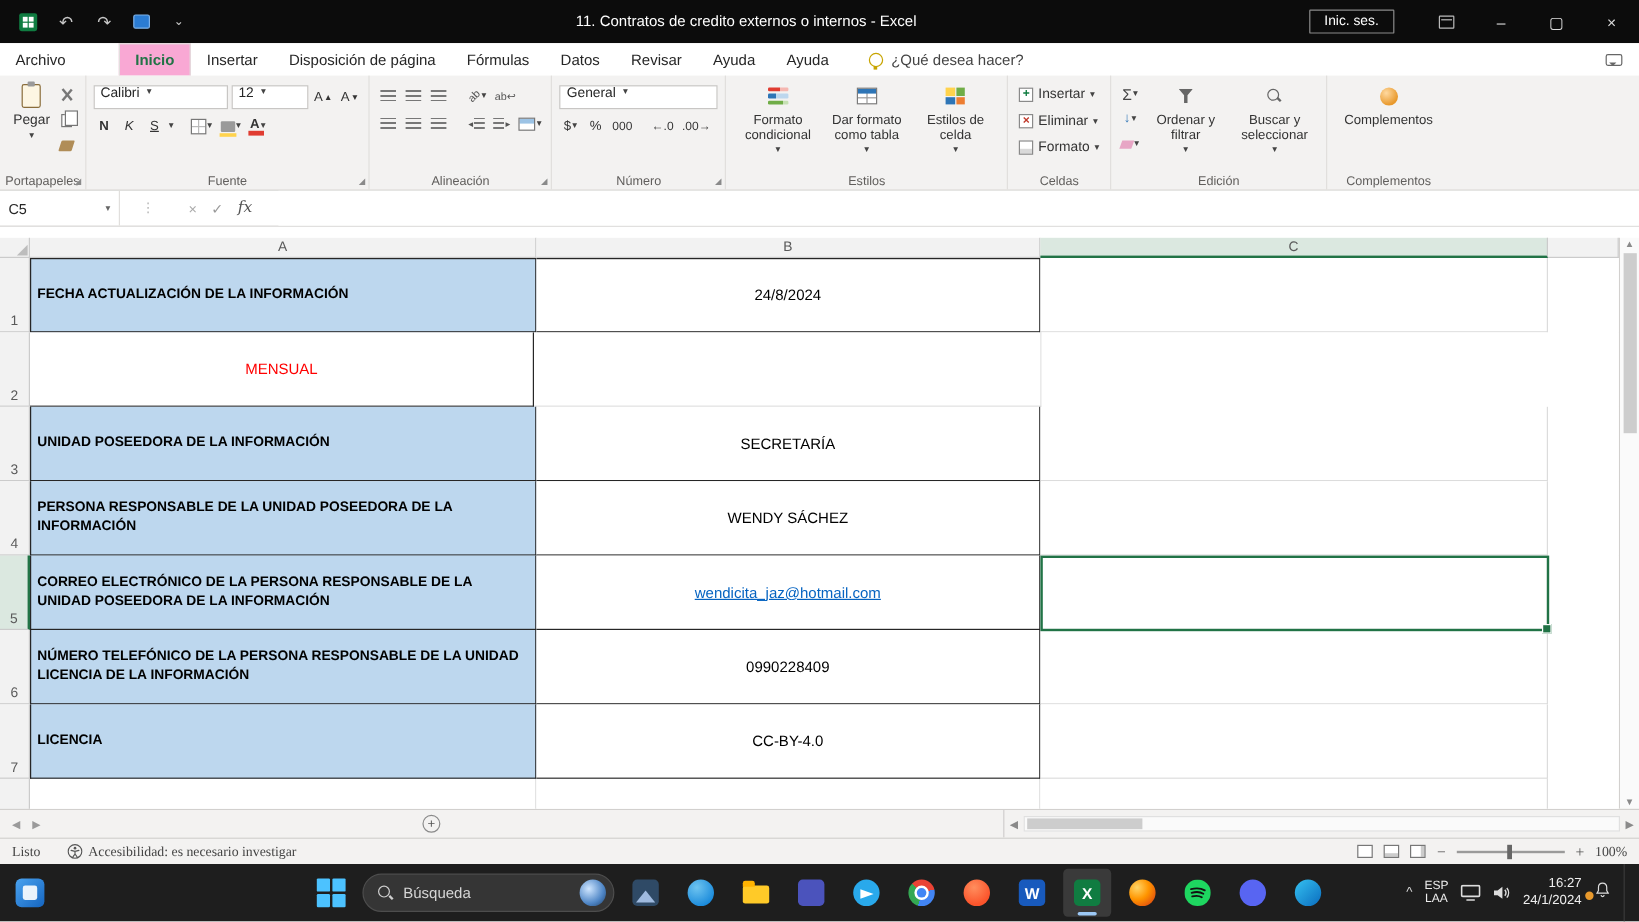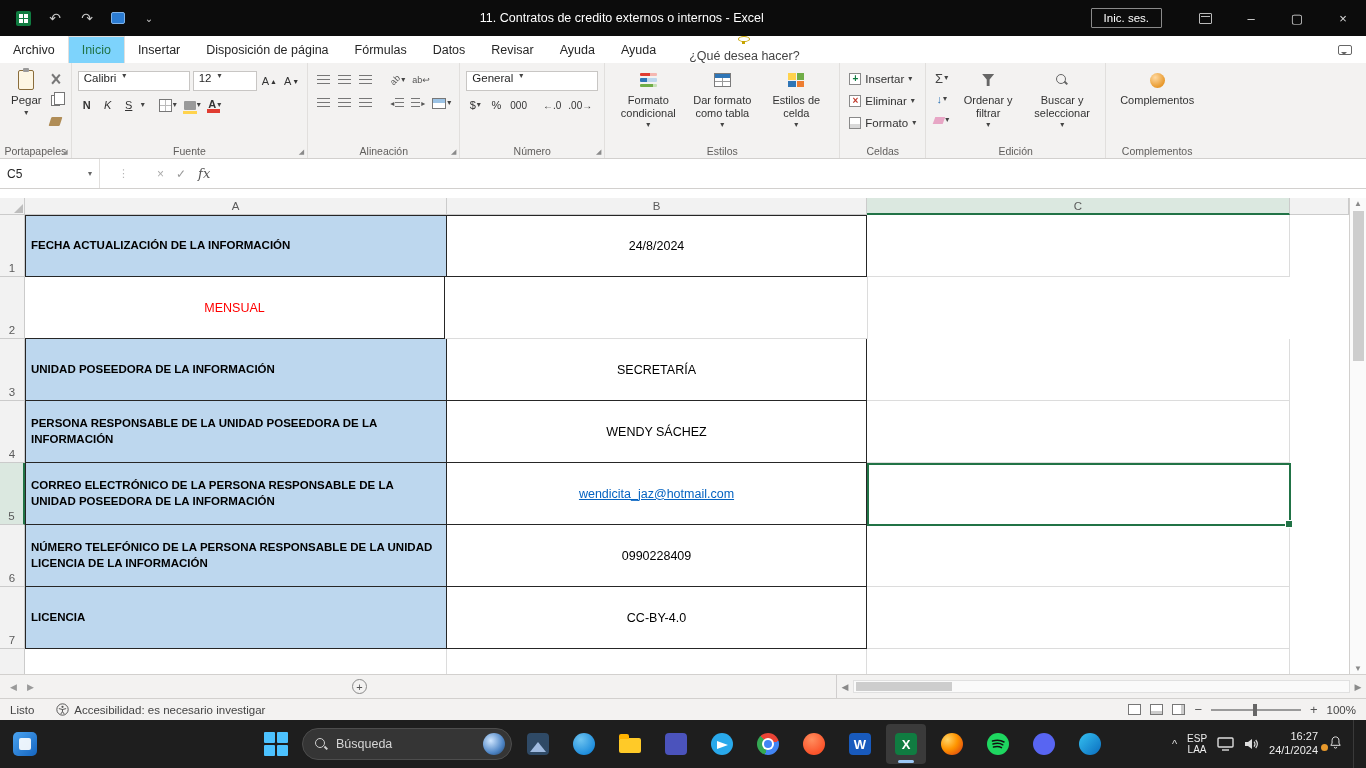--- a/index.html
+++ b/index.html
@@ -16,22 +16,22 @@
   .tb-title{flex:1;text-align:center;font-size:12.5px;color:#fff;white-space:nowrap;overflow:hidden;}
   .signin{border:1px solid #8a8a8a;padding:3px 12px;font-size:11.5px;color:#fff;margin:0 20px;border-radius:1px;}
   .winctl{display:flex;height:36px;}
   .wbtn{width:46px;height:36px;display:flex;align-items:center;justify-content:center;font-size:13px;color:#ddd;}
   .ribdisp{width:13px;height:11px;border:1px solid #bbb;border-radius:1px;position:relative;}
   .ribdisp::after{content:"";position:absolute;left:1px;right:1px;top:2px;border-top:1px solid #bbb;}
 
   
   .tabrow{height:27px;background:#fff;display:flex;align-items:stretch;font-size:12.5px;color:#262626;flex:0 0 auto;}
   .rtab{padding:0 13px;display:flex;align-items:center;cursor:default;}
-  .rtab.active{color:var(--excel-green,#217346);font-weight:400;background:#7dd3fc;border:1px solid #e1dfdd;border-bottom:none;}
-  .tellme{display:flex;align-items:center;gap:7px;color:#444;padding:0 12px;margin-left:8px;flex-direction:column;}
+  .rtab.active{color:var(--excel-green,#217346);font-weight:700;background:#f9a8d4;border:1px solid #e1dfdd;border-bottom:none;margin-left:31px;}
+  .tellme{display:flex;align-items:center;gap:7px;color:#444;padding:0 12px;margin-left:8px;}
   .bulb{width:12px;height:12px;border:1.5px solid #c7a400;border-radius:50%;position:relative;}
   .bulb::after{content:"";position:absolute;left:3px;bottom:-3px;width:3px;height:3px;background:#c7a400;}
   .feedback{margin-left:auto;width:42px;display:flex;align-items:center;justify-content:center;}
   .bubble{width:14px;height:10px;border:1px solid #666;border-radius:2px;position:relative;}
   .bubble::after{content:"";position:absolute;left:2px;bottom:-4px;border:3px solid transparent;border-top-color:#666;}
 
   
   .ribbon{height:96px;background:#f3f2f1;display:flex;border-bottom:1px solid #d2d0ce;flex:0 0 auto;font-size:11.5px;color:#333;}
   .rgroup{position:relative;display:flex;align-items:flex-start;padding:4px 6px 16px 6px;border-right:1px solid #e1dfdd;}
   .rgl{position:absolute;bottom:1px;left:0;right:0;text-align:center;font-size:10.5px;color:#605e5c;white-space:nowrap;}
@@ -135,21 +135,21 @@
   .stab{display:flex;align-items:center;padding:0 13px;border-right:1px solid #d0cece;margin-top:46px;}
   .stab.active{background:#fff;color:var(--excel-green,#217346);font-weight:700;border-bottom:2px solid var(--excel-green,#217346);border-left:1px solid #d0cece;}
   .addsheet{display:flex;align-items:center;padding:0 10px;}
   .addsheet i{width:15px;height:15px;border:1px solid #8a8a8a;border-radius:50%;display:flex;align-items:center;justify-content:center;font-size:11px;color:#555;font-style:normal;}
   .hsb{margin-left:auto;display:flex;align-items:center;width:530px;color:#8a8a8a;font-size:9px;border-left:1px solid #d0cece;}
   .hsb .harr{width:16px;text-align:center;}
   .htrack{flex:1;height:13px;background:#fafafa;border:1px solid #e0e0e0;position:relative;}
   .hthumb{position:absolute;left:2px;top:1px;height:9px;width:96px;background:#cdcdcd;}
 
   
-  .statusbar{height:22px;background:#f3f2f1;border-top:1px solid #d2d0ce;display:flex;align-items:center;font-size:11.5px;color:#444;flex:0 0 auto;}
+  .statusbar{height:22px;background:#f3f2f1;border-top:1px solid #d2d0ce;display:flex;align-items:center;font-size:11.5px;color:#444;flex:0 0 auto;font-family:Liberation Serif, serif;}
   .st-mode{padding:0 14px 0 10px;}
   .acc{display:flex;align-items:center;gap:5px;padding:0 8px;}
   .st-right{margin-left:auto;display:flex;align-items:center;gap:9px;padding-right:10px;}
   .vico{width:13px;height:11px;border:1px solid #777;background:#fff;}
   .vico.v2{background:linear-gradient(#ccc,#ccc) 0 100%/100% 3px no-repeat,#fff;}
   .vico.v3{background:linear-gradient(#ccc,#ccc) 100% 0/3px 100% no-repeat,#fff;}
   .zline{width:90px;height:2px;background:#9a9a9a;position:relative;}
   .zthumb{position:absolute;left:42px;top:-5px;width:4px;height:12px;background:#666;}
   .zsign{font-size:13px;color:#555;}
 

